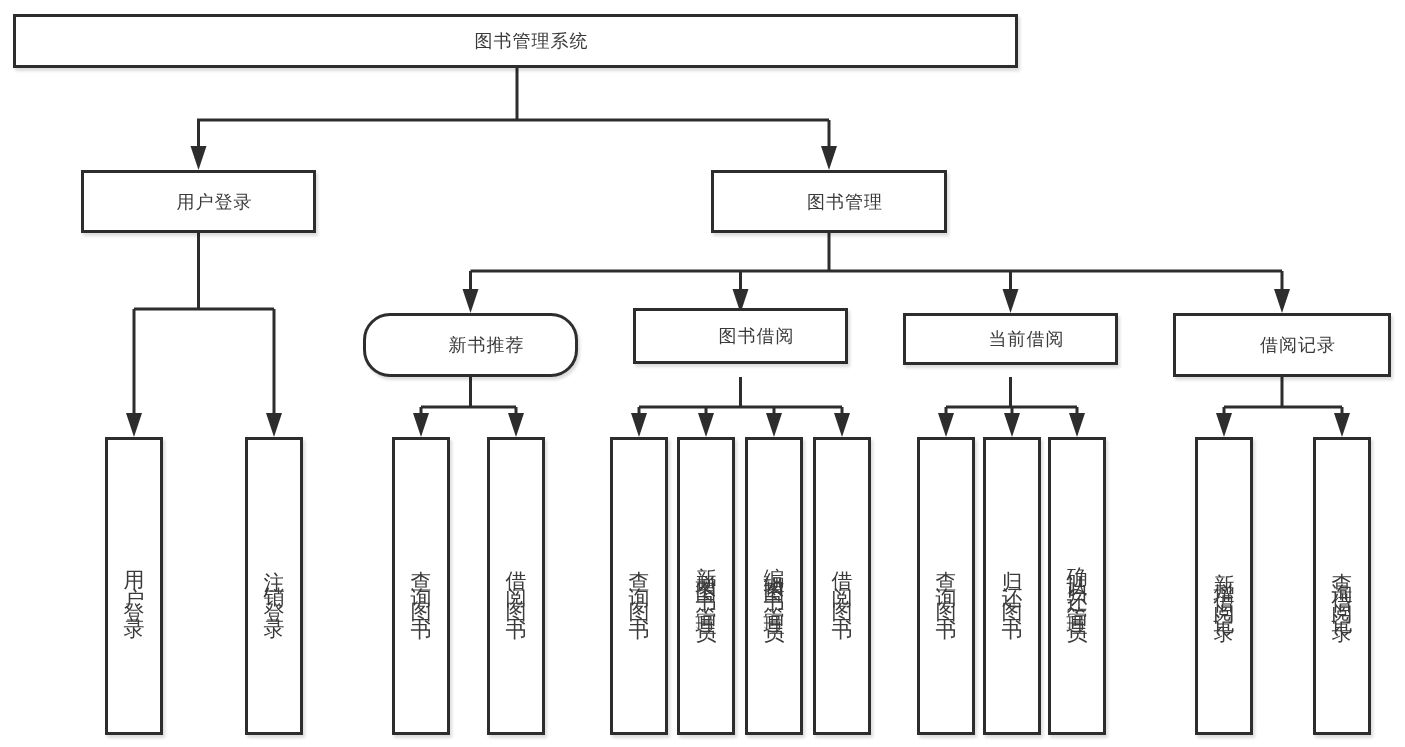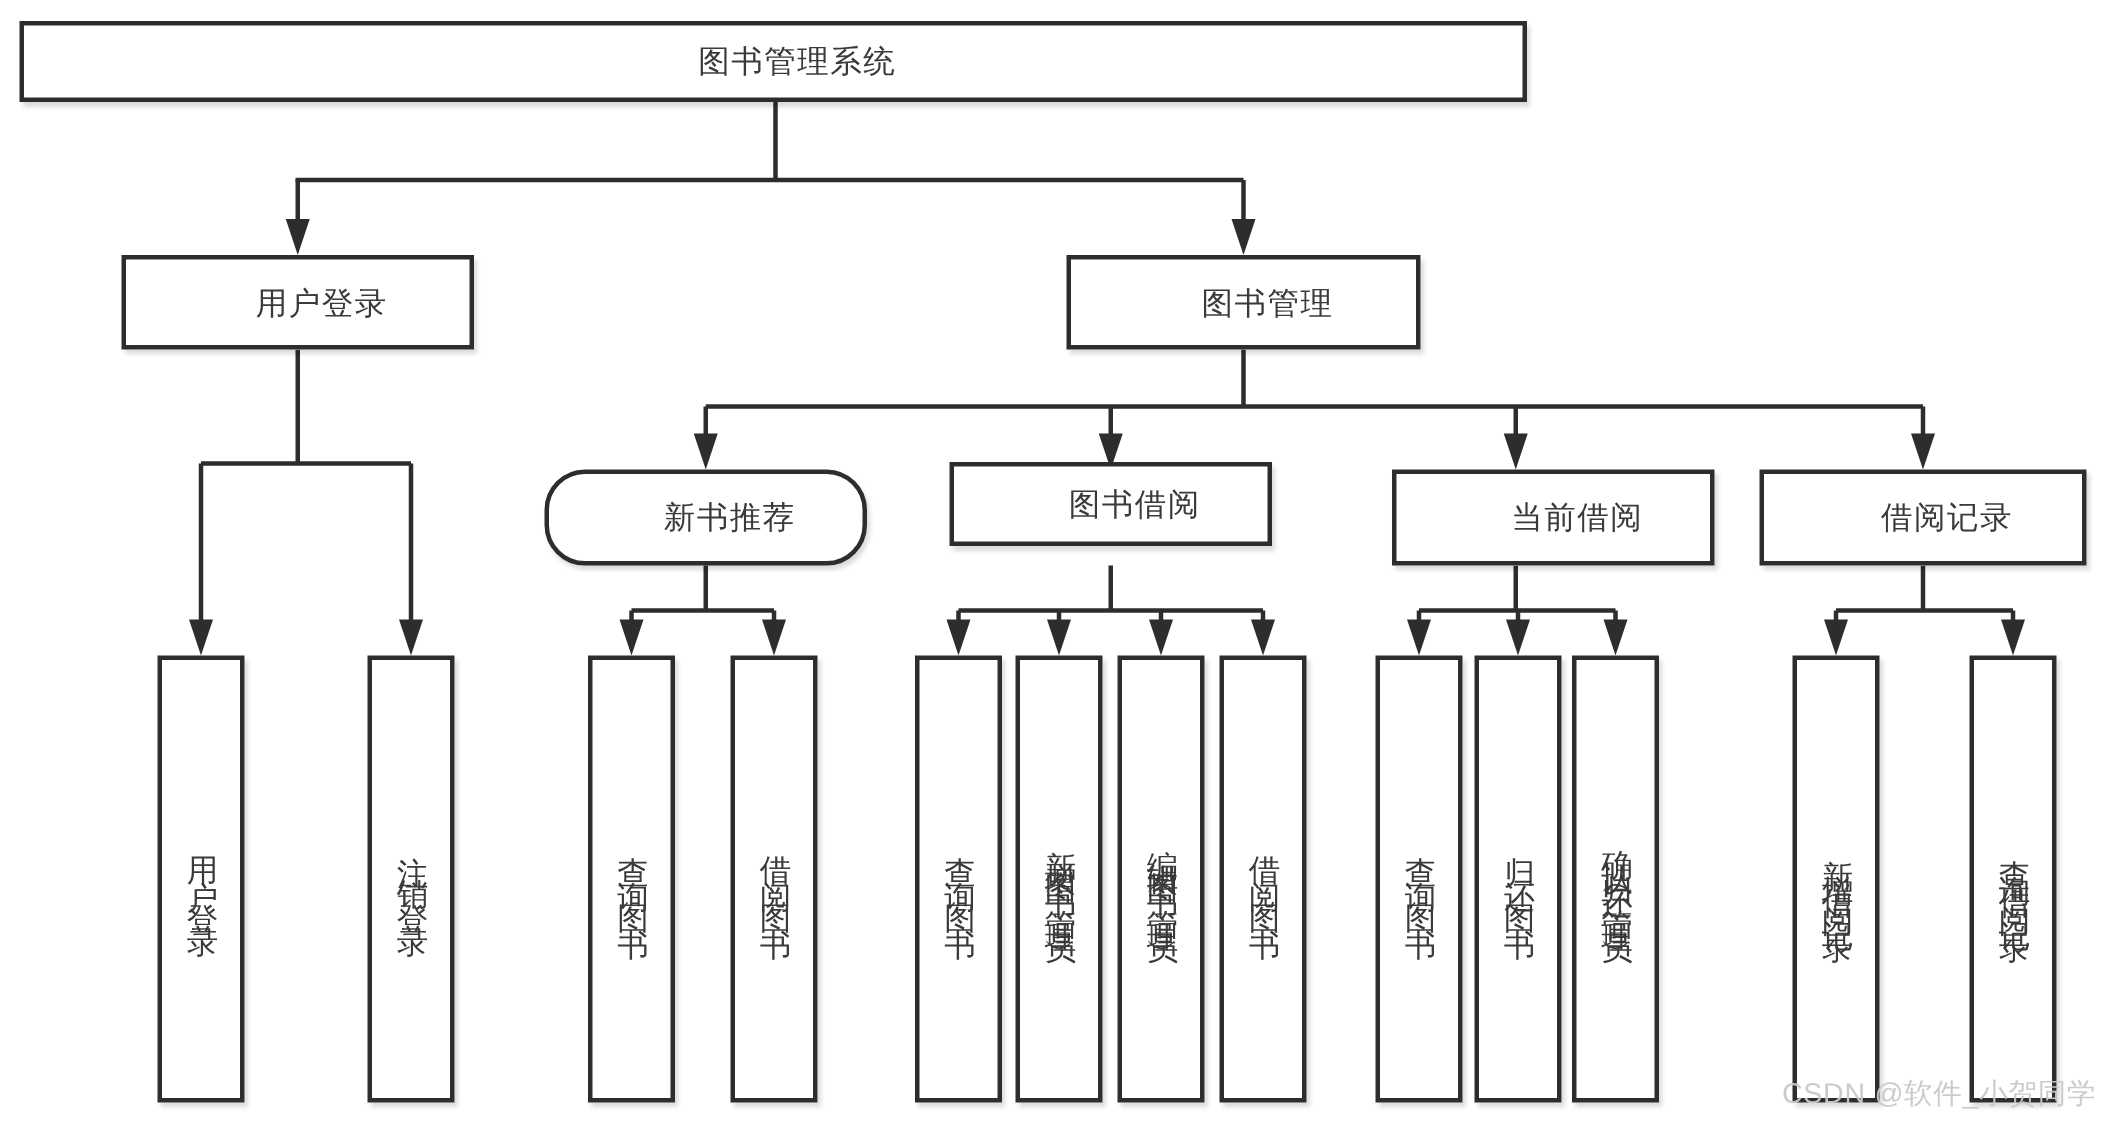--- a/index.html
+++ b/index.html
@@ -16,21 +16,21 @@
     position: absolute;
     box-sizing: border-box;
     background: #ffffff;
     border: 3px solid #2d2d2d;
     display: flex;
     align-items: center;
     justify-content: center;
     color: #3a3a3a;
     box-shadow: 2px 3px 3px rgba(0,0,0,0.14);
   }
-  .hbox { font-size: 21px; letter-spacing: 1px; white-space: nowrap; padding-left: 32px; }
+  .hbox { font-size: 18px; letter-spacing: 1px; white-space: nowrap; padding-left: 32px; }
   .vbox { top: 437px; width: 58px; height: 298px; font-size: 21px; }
   .vbox .vtext {
     writing-mode: vertical-rl;
     text-orientation: mixed;
     line-height: 1.15;
   }
   .sp-wide  .vtext { letter-spacing: 16px; }
   .sp-mid   .vtext { letter-spacing: 10px; }
   .sp-tight .vtext { letter-spacing: 8px;  }
   .watermark {
@@ -126,21 +126,21 @@
   <div class="box hbox" style="left:711px; top:170px; width:236px; height:63px;text-align:right;">
     <span>图书管理</span>
   </div>
 
   <div class="box hbox" style="left:363px; top:313px; width:215px; height:64px;border-radius:27px;">
     <span>新书推荐</span>
   </div>
   <div class="box hbox" style="left:633px; top:308px; width:215px; height:56px;font-family:Liberation Serif, serif;">
     <span>图书借阅</span>
   </div>
-  <div class="box hbox" style="left:928px; top:313px; width:215px; height:64px;">
+  <div class="box hbox" style="left:903px; top:313px; width:215px; height:52px;">
     <span>当前借阅</span>
   </div>
   <div class="box hbox" style="left:1173px; top:313px; width:218px; height:64px;">
     <span>借阅记录</span>
   </div>
 
   <div class="box vbox sp-wide" style="left:105px;">
     <span class="vtext">用户登录</span>
   </div>
   <div class="box vbox sp-wide" style="left:245px;">
@@ -177,15 +177,14 @@
     <span class="vtext">确认归还（管理员）</span>
   </div>
 
   <div class="box vbox sp-mid" style="left:1195px;">
     <span class="vtext">新增借阅记录</span>
   </div>
   <div class="box vbox sp-mid" style="left:1313px;">
     <span class="vtext">查询借阅记录</span>
   </div>
 
-  <div class="watermark">CSDN @软件_小贺同学</div>
 
 </div>
 
 </body></html>

